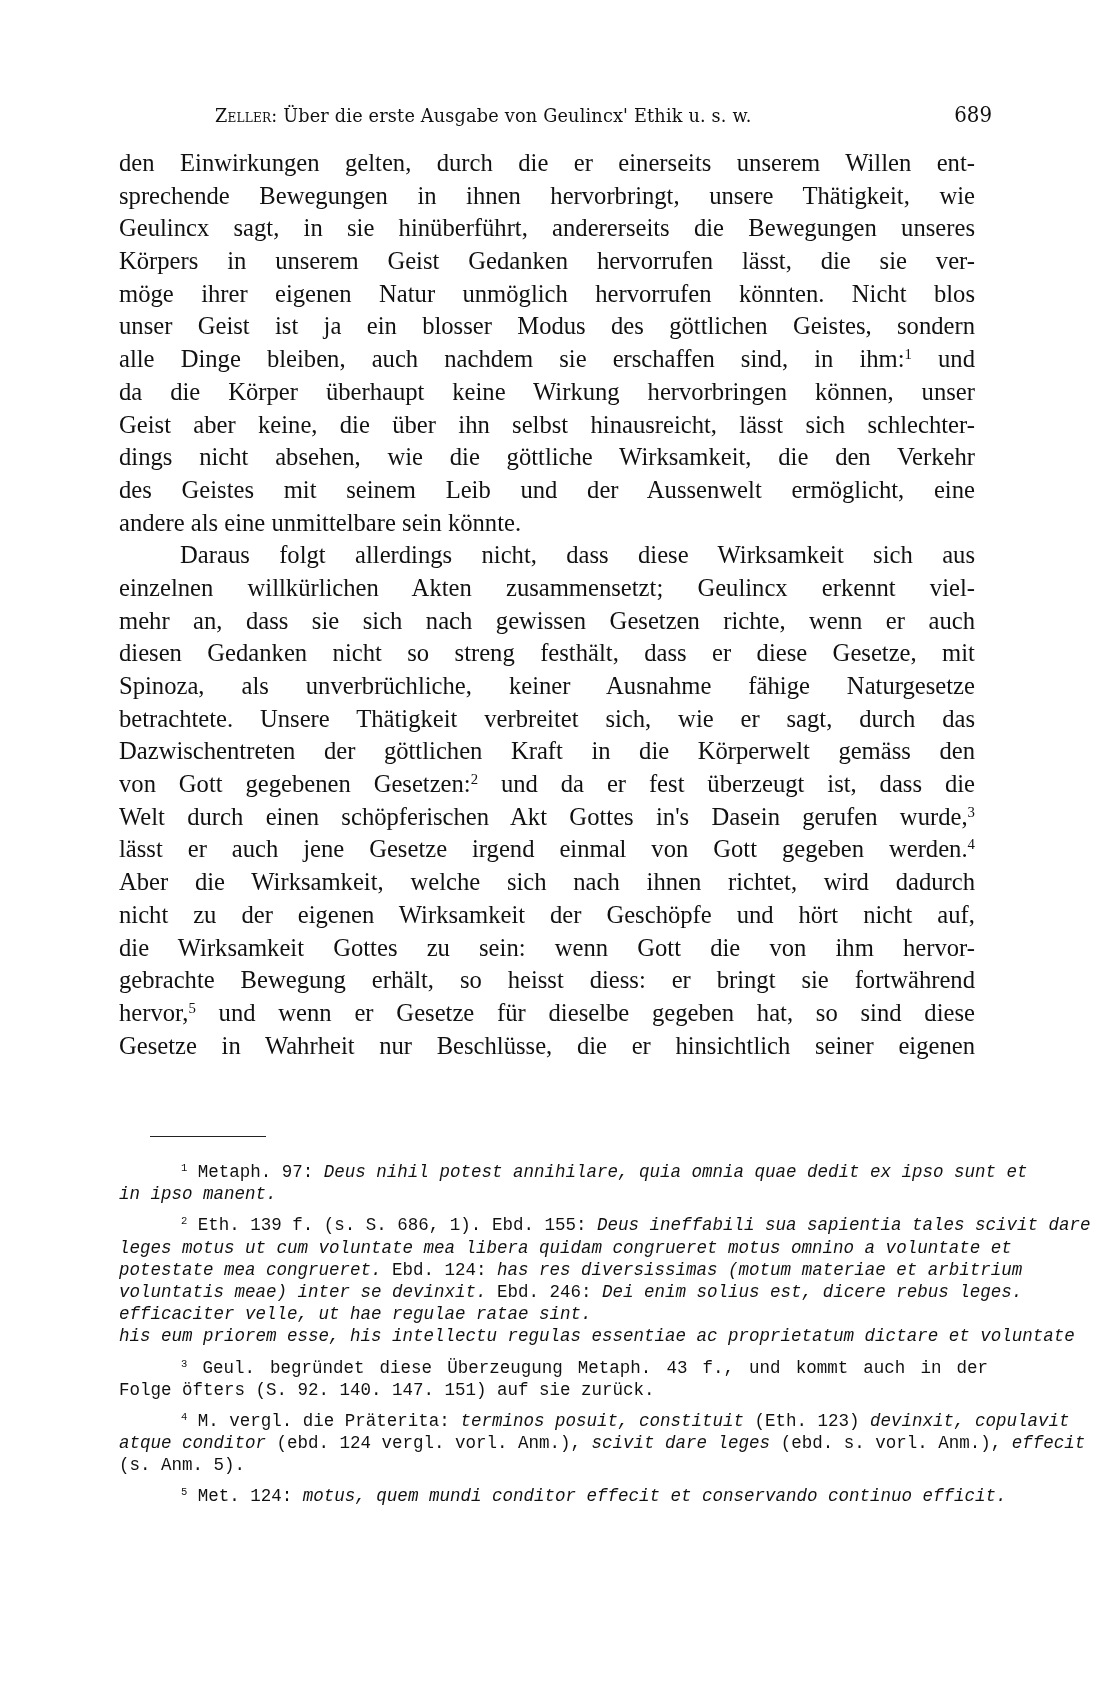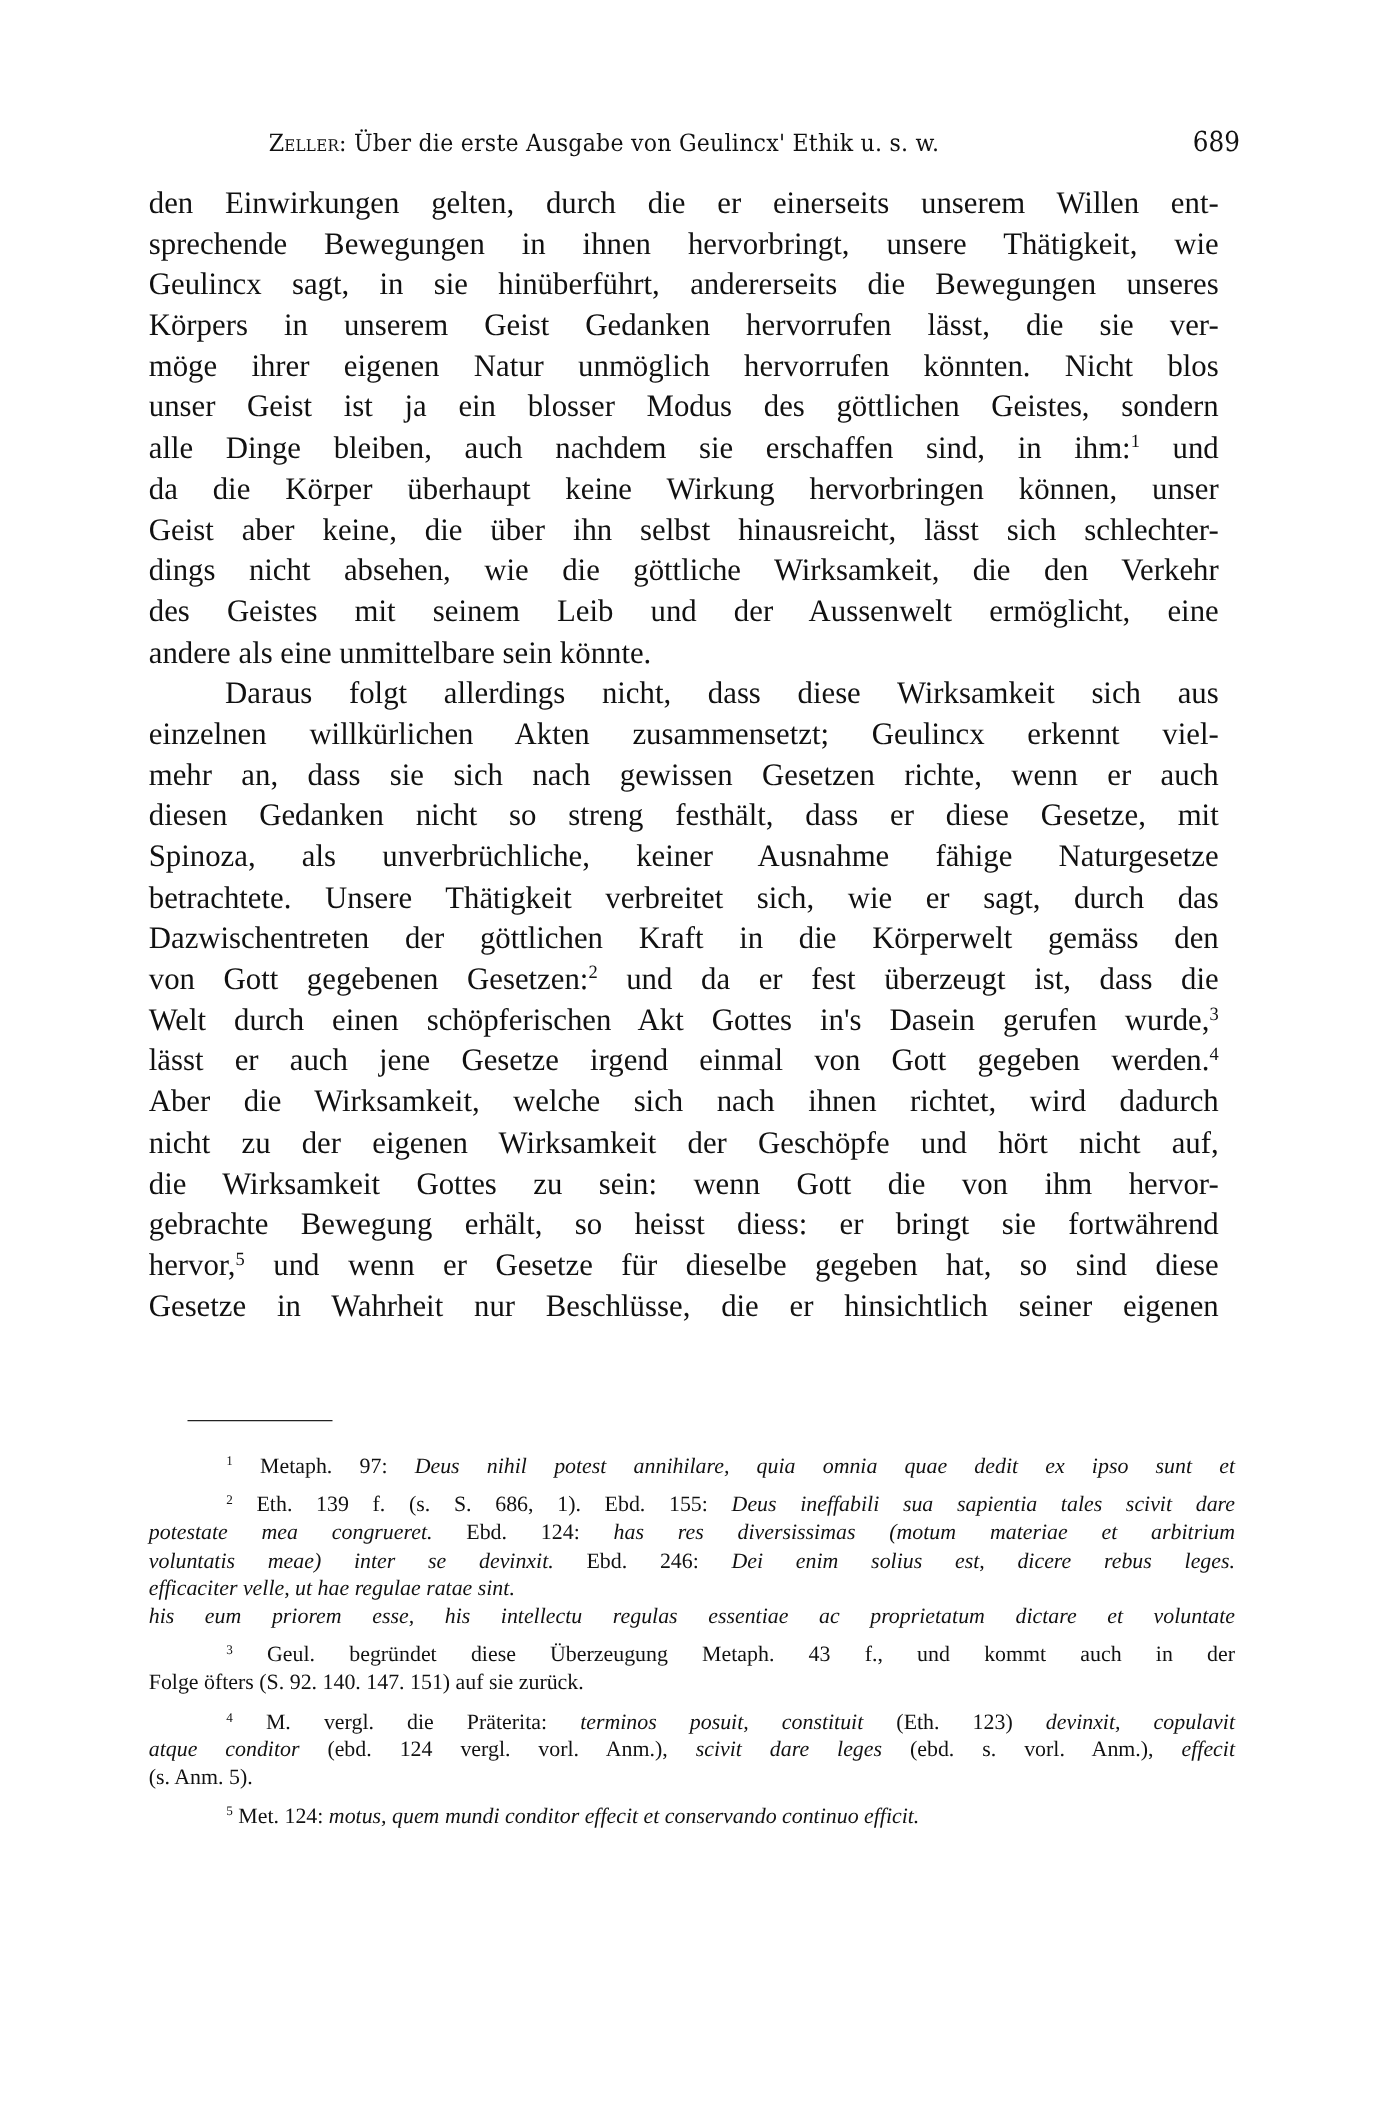--- a/index.html
+++ b/index.html
@@ -11,21 +11,21 @@
   .page-number { position: absolute; right: 8px; top: -2px; font-family: "DejaVu Serif", serif; font-size: 22px; transform: scaleX(0.9); transform-origin: right center; }
 
   .body-lines { position: absolute; left: 119px; top: 147px; width: 869px; }
   .line { height: 32.7px; line-height: 32.7px; font-family: "Liberation Serif", serif; font-size: 25px; white-space: nowrap; text-align: justify; text-align-last: justify; transform: scaleX(0.985); transform-origin: left center; }
   .line.last { text-align-last: left; }
   .line.indent { padding-left: 62px; box-sizing: border-box; }
   sup { font-size: 60%; line-height: 0; vertical-align: 0.55em; }
 
   .fn-rule { position: absolute; left: 150px; top: 1136px; width: 116px; height: 1px; background: #222; }
   .footnotes { position: absolute; left: 119px; top: 1161px; width: 869px; }
-  .fn-line { height: 22.2px; line-height: 22.2px; font-family: Liberation Serif, serif; font-size: 17.5px; white-space: nowrap; text-align: justify; text-align-last: justify; }
+  .fn-line { height: 22.2px; line-height: 22.2px; font-family: Liberation Mono, monospace; font-size: 17.5px; white-space: nowrap; text-align: justify; text-align-last: justify; }
   .fn-line.last { text-align-last: left; }
   .fn-line.first { padding-left: 62px; box-sizing: border-box; }
   .fn-gap { height: 9px; }
   i { font-style: italic; }
 </style>
 </head>
 <body>
 
 <div class="page">
 
@@ -63,23 +63,25 @@
     <div class="line">gebrachte Bewegung erhält, so heisst diess: er bringt sie fortwährend</div>
     <div class="line"><span>hervor,</span><sup>5</sup><span> und wenn er Gesetze für dieselbe gegeben hat, so sind diese</span></div>
     <div class="line">Gesetze in Wahrheit nur Beschlüsse, die er hinsichtlich seiner eigenen</div>
   </div>
 
   <div class="fn-rule"></div>
 
   <div class="footnotes">
 
     <div class="fn-line first"><sup>1</sup> <span>Metaph. 97: </span><i>Deus nihil potest annihilare, quia omnia quae dedit ex ipso sunt et</i></div>
+    <div class="fn-line last"><i>in ipso manent.</i></div>
     <div class="fn-gap"></div>
 
     <div class="fn-line first"><sup>2</sup> <span>Eth. 139 f. (s. S. 686, 1).  Ebd. 155: </span><i>Deus ineffabili sua sapientia tales scivit dare</i></div>
+    <div class="fn-line"><i>leges motus ut cum voluntate mea libera quidam congrueret motus omnino a voluntate et</i></div>
     <div class="fn-line"><i>potestate mea congrueret.</i><span>  Ebd. 124: </span><i>has res diversissimas (motum materiae et arbitrium</i></div>
     <div class="fn-line"><i>voluntatis meae) inter se devinxit.</i><span>  Ebd. 246: </span><i>Dei enim solius est, dicere rebus leges.</i></div>
     <div class="fn-line last"><i>efficaciter velle, ut hae regulae ratae sint.</i></div>
     <div class="fn-line"><i>his eum priorem esse, his intellectu regulas essentiae ac proprietatum dictare et voluntate</i></div>
     <div class="fn-gap"></div>
 
     <div class="fn-line first"><sup>3</sup> <span>Geul. begründet diese Überzeugung Metaph. 43 f., und kommt auch in der</span></div>
     <div class="fn-line last"><span>Folge öfters (S. 92. 140. 147. 151) auf sie zurück.</span></div>
     <div class="fn-gap"></div>
 

